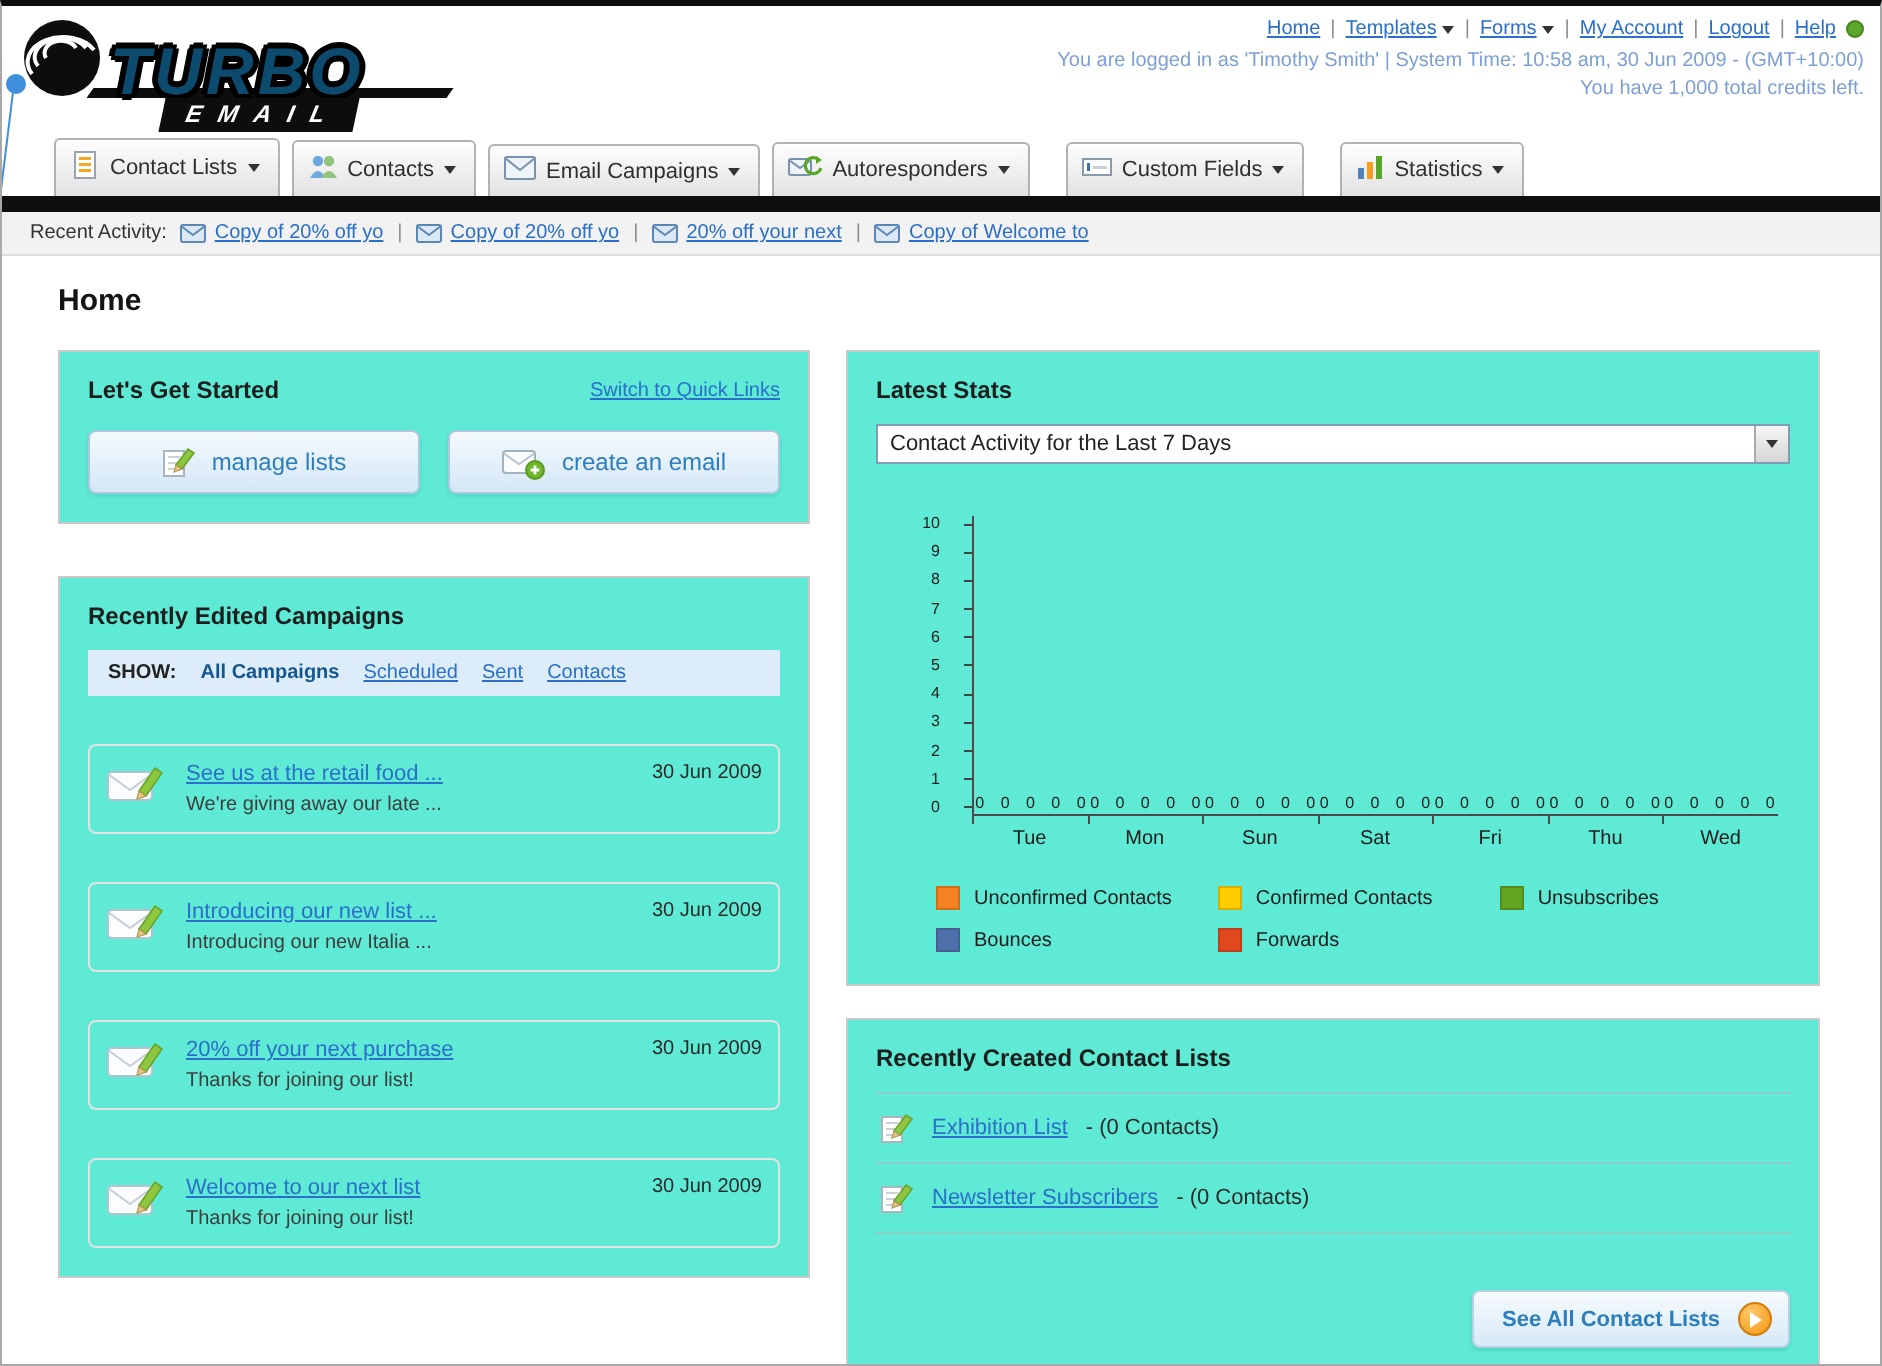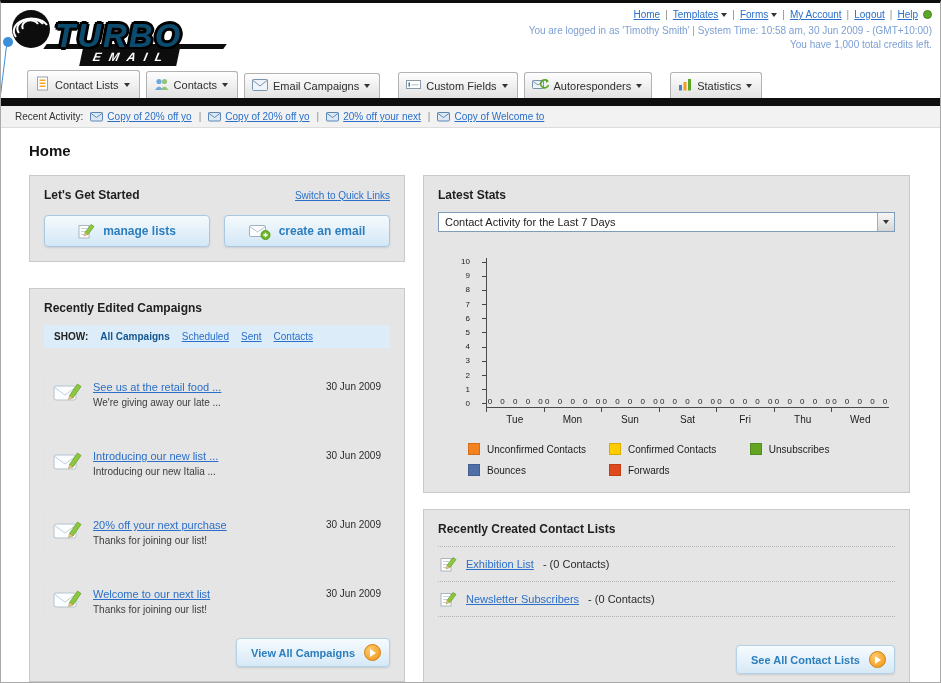--- a/index.html
+++ b/index.html
@@ -52,31 +52,31 @@
   .activity-label { font-weight:normal; }
   .activity-item { display:inline-flex; align-items:center; gap:4px; }
   .activity-item a { color:#2a6fc9; text-decoration:underline; cursor:pointer; }
 
   
   .main { padding:12px 30px 0 28px; }
   .page-title { font-size:15px; font-weight:bold; color:#141414; margin:2px 0 16px; }
   .columns { display:flex; gap:18px; align-items:flex-start; }
   .left-col { width:376px; flex:none; }
   .right-col { flex:1; min-width:0; }
-  .panel { border:1px solid #c9c9c9; background:#e5e5e5; }
+  .panel { border:1px solid #c9c9c9; background:#5eead4; }
   .panel-pad { padding:12px 14px 14px; }
   .panel-title { font-size:12px; font-weight:bold; color:#1e1e1e; }
   .panel-header-row { display:flex; justify-content:space-between; align-items:center; }
   .blue-link { font-size:10px; color:#2a6fc9; text-decoration:underline; cursor:pointer; }
 
   
   .gs-buttons { display:flex; gap:14px; margin-top:13px; }
   .blue-btn { flex:1; display:flex; align-items:center; justify-content:center; gap:8px;
               background:linear-gradient(#f5fafd,#d3e7f6); border:1px solid #aac9e1; border-radius:4px;
-              height:32px; font-size:12px; font-weight:bold; color:#2d7ebd; cursor:pointer;
+              height:32px; font-size:12px; font-weight:normal; color:#2d7ebd; cursor:pointer;
               box-shadow:0 1px 2px rgba(0,0,0,0.1); }
 
   
   .campaigns-panel { margin-top:26px; }
   .camp-tabs { background:#dcedf9; display:flex; align-items:center; gap:12px; padding:6px 10px;
                font-size:10px; margin-top:10px; }
   .show-label { font-weight:bold; color:#222; }
   .camp-tab { color:#2a6fc9; text-decoration:underline; cursor:pointer; }
   .camp-tab.selected { color:#15568f; font-weight:bold; text-decoration:none; }
   .camp-row { display:flex; gap:10px; padding:8px 8px; border:1px solid #e3e3e3; border-radius:4px;
@@ -227,37 +227,37 @@
       <span class="caret"></span>
     </div>
     <div class="nav-tab">
       <span><svg width="16" height="12">
             <rect x="0.5" y="0.5" width="15" height="11" rx="1" fill="#eef4fa" stroke="#7a93ad"></rect>
             <path d="M0.5 1 L8 7 L15.5 1" fill="none" stroke="#7a93ad"></path>
           </svg></span>
       <span>Email Campaigns</span>
       <span class="caret"></span>
     </div>
-    <div class="nav-tab gap">
-      <span><svg width="15" height="13">
-            <rect x="0.5" y="2.5" width="14" height="8" fill="#fff" stroke="#8a9aa8"></rect>
-            <rect x="2.5" y="4.5" width="1.5" height="4" fill="#4472a8"></rect>
-            <rect x="5.5" y="6" width="7" height="1.5" fill="#c9d2d9"></rect>
-          </svg></span>
-      <span>Custom Fields</span>
-      <span class="caret"></span>
-    </div>
     <div class="nav-tab">
       <span><svg width="17" height="13">
             <rect x="0.5" y="2.5" width="11" height="8" rx="1" fill="#eef4fa" stroke="#7a93ad"></rect>
             <path d="M0.5 3 L6 7 L11.5 3" fill="none" stroke="#7a93ad"></path>
             <path d="M15.5 3 a4 4 0 1 0 1 4" fill="none" stroke="#5aa629" stroke-width="1.6"></path>
             <path d="M14 1 l3 2 l-3 2 z" fill="#5aa629"></path>
           </svg></span>
       <span>Autoresponders</span>
+      <span class="caret"></span>
+    </div>
+    <div class="nav-tab gap">
+      <span><svg width="15" height="13">
+            <rect x="0.5" y="2.5" width="14" height="8" fill="#fff" stroke="#8a9aa8"></rect>
+            <rect x="2.5" y="4.5" width="1.5" height="4" fill="#4472a8"></rect>
+            <rect x="5.5" y="6" width="7" height="1.5" fill="#c9d2d9"></rect>
+          </svg></span>
+      <span>Custom Fields</span>
       <span class="caret"></span>
     </div>
     <div class="nav-tab gap">
       <span><svg width="14" height="13">
             <rect x="1" y="7" width="3" height="5.5" fill="#4f81bd"></rect>
             <rect x="5.5" y="4" width="3" height="8.5" fill="#f59d1e"></rect>
             <rect x="10" y="1" width="3" height="11.5" fill="#5aa629"></rect>
           </svg></span>
       <span>Statistics</span>
       <span class="caret"></span>
@@ -368,28 +368,20 @@
             <svg width="30" height="21">
                 <use href="#env-pencil"></use>
               </svg>
             <div class="camp-text">
               <a class="camp-title">Welcome to our next list</a>
               <div class="camp-sub">Thanks for joining our list!</div>
             </div>
             <span class="camp-date">30 Jun 2009</span>
           </div>
 
-          <div class="btn-row-right">
-            <div class="pill-btn">
-              <span>View All Campaigns</span>
-              <span class="arrow-circle">
-                  <span class="arrow-tri"></span>
-                </span>
-            </div>
-          </div>
         </div>
       </div>
 
       <div class="right-col">
 
         <div class="panel panel-pad">
           <div class="panel-title">Latest Stats</div>
           <div class="select-box">
             <span>Contact Activity for the Last 7 Days</span>
             <span class="select-arrow-btn">

